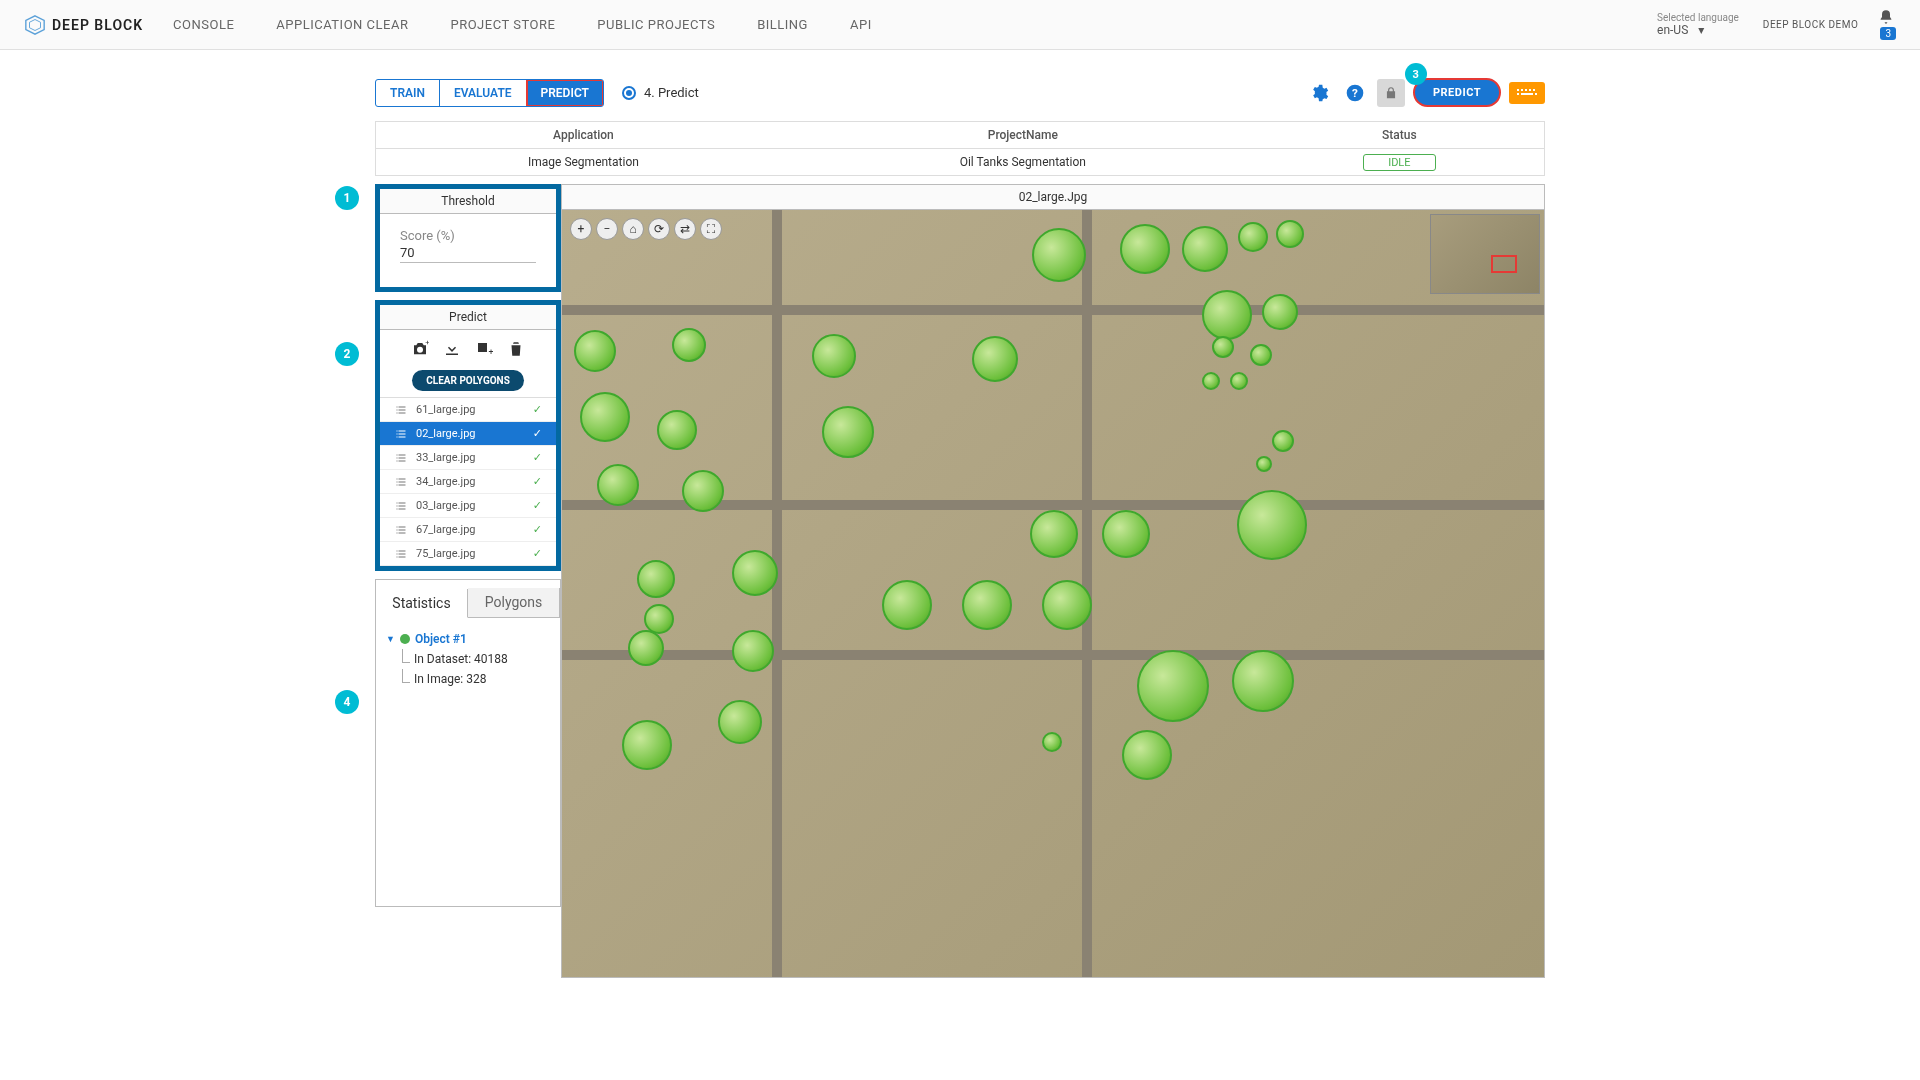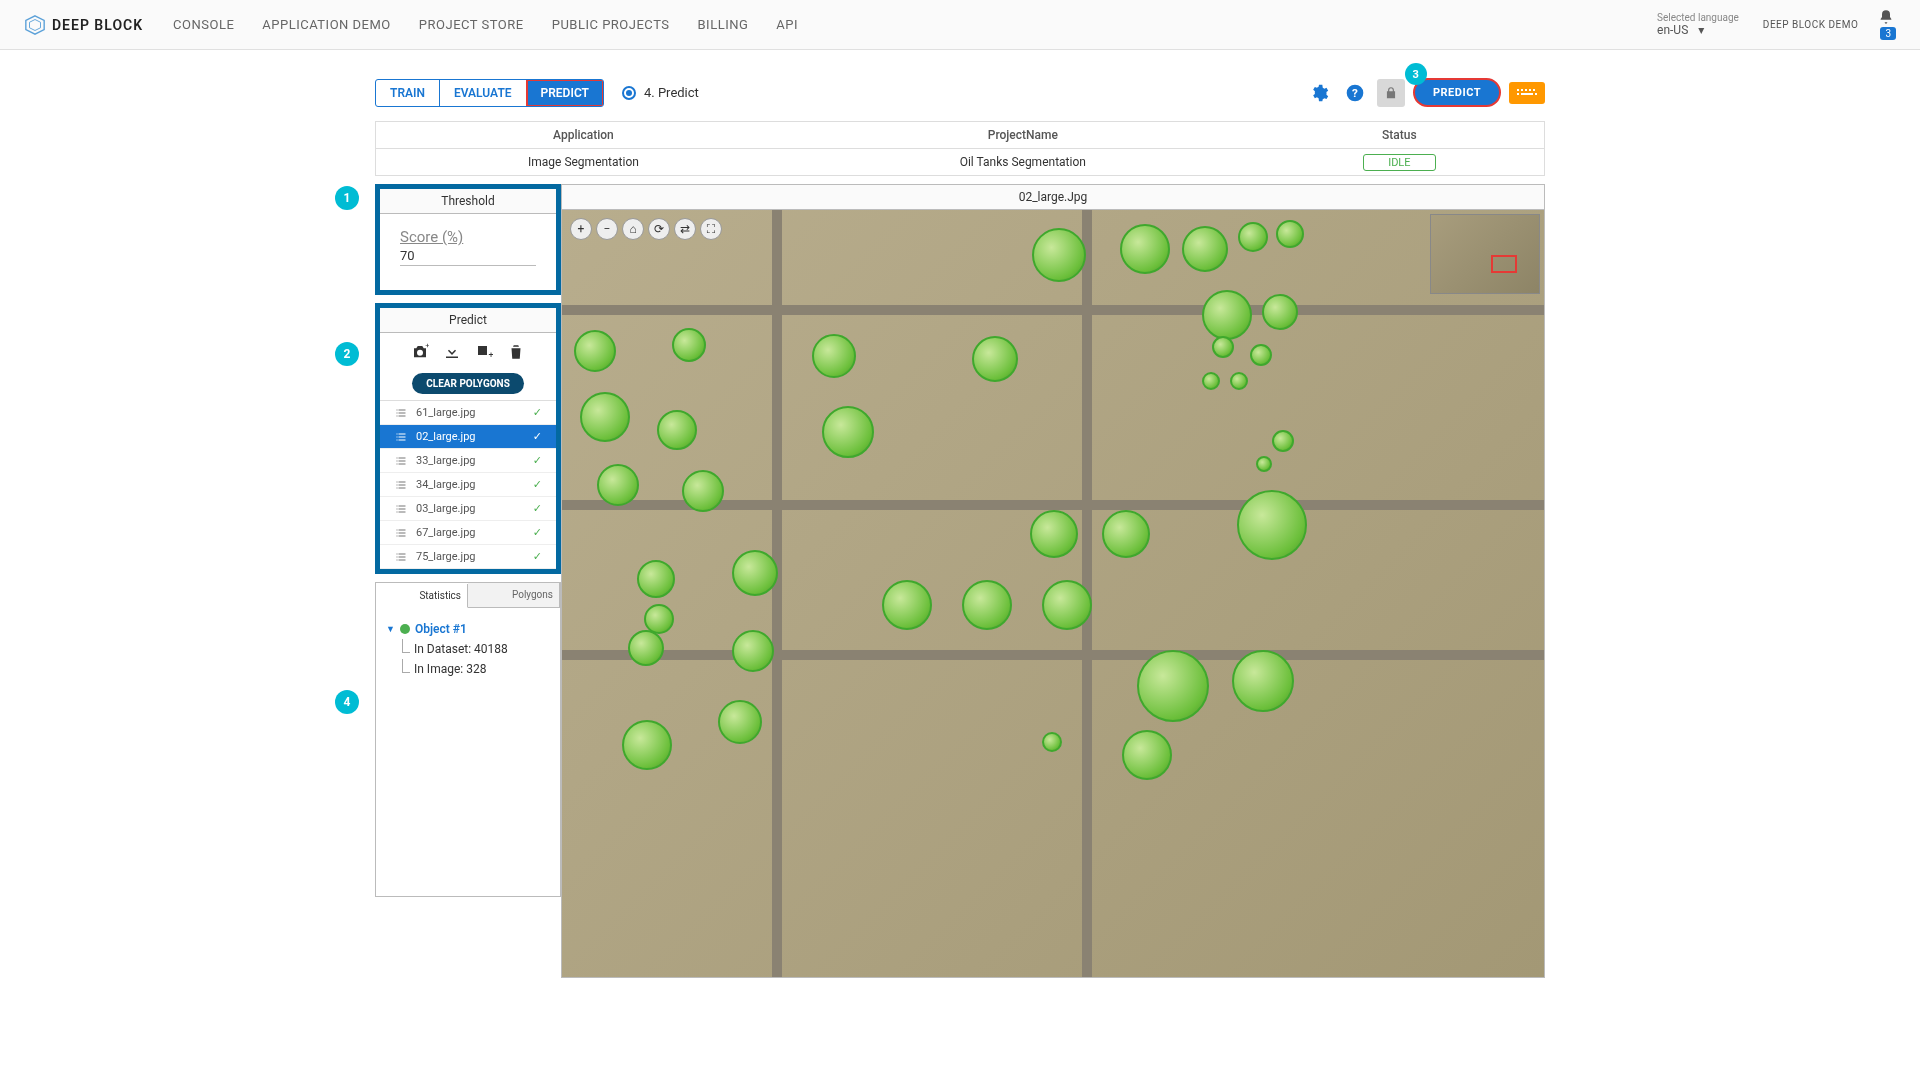--- a/index.html
+++ b/index.html
@@ -3,21 +3,21 @@
 <meta charset="utf-8">
 <style>
 * { box-sizing: border-box; margin: 0; padding: 0; }
 body { font-family: Roboto, Arial, sans-serif; background: #fff; font-size: 13px; color: #333; }
 
 
 .header { display:flex; align-items:center; padding:0 24px; height:50px; border-bottom:1px solid #e0e0e0; background:#fafafa; }
 .logo { display:flex; align-items:center; gap:6px; margin-right:30px; }
 .logo-icon { width:22px; height:22px; }
 .logo-text { font-weight:600; letter-spacing:1px; color:#222; font-size:14px; }
-.nav { display:flex; gap:28px; flex:1;text-align:center; }
+.nav { display:flex; gap:42px; flex:1;text-align:center; }
 .nav a { color:#666; text-decoration:none; font-size:13px; letter-spacing:0.5px; }
 .lang { display:flex; flex-direction:column; margin-right:24px; color:#555; font-size:11px; }
 .lang-label { font-size:10px; color:#888; }
 .lang-val { display:flex; align-items:center; gap:10px; font-size:12px;}
 .user { color:#555; font-size:10px; letter-spacing:0.5px; margin-right:20px;}
 .bell { position:relative; color:#555; }
 .badge { display:inline-block; background:#1976d2; color:#fff; border-radius:3px; font-size:10px; padding:1px 5px; margin-left:2px; }
 
 
 .main { width:1170px; margin:0 auto; padding-top:28px; }
@@ -42,36 +42,36 @@
 .info-table th, .info-table td { padding:6px 8px; text-align:center; border-bottom:1px solid #ddd; }
 .info-table th { color:#555; font-weight:500; background:#fff; }
 .status-badge { border:1px solid #4caf50; color:#4caf50; border-radius:3px; padding:1px 24px; font-size:11px; }
 
 
 .content { display:flex; gap:0; margin-top:8px; position:relative; }
 .left-col { width:186px; display:flex; flex-direction:column; }
 .panel { border:5px solid #0369a1; }
 .panel-header { text-align:center; font-size:12px; padding:5px; border-bottom:1px solid #bbb; background:#fafafa; }
 .panel-body { padding:14px 20px 24px; }
-.score-label { font-size:15px; color:#888;text-decoration:underline; }
+.score-label { font-size:13px; color:#888; }
 .score-val { font-size:13px; color:#333; padding:2px 0; border-bottom:1px solid #bbb; }
 .predict-tools { display:flex; justify-content:center; gap:14px; padding:10px 0 8px; }
 .predict-tools .t { width:18px; height:18px; color:#333; }
 .clear-btn { background:#0c4a6e; color:#fff; border-radius:14px; font-size:10px; font-weight:700; padding:5px 14px; margin:4px auto 6px; display:block; width:fit-content; }
 .img-list { max-height:170px; overflow-y:auto; border-top:1px solid #ddd; }
 .img-item { display:flex; align-items:flex-end; gap:8px; padding:5px 14px; border-bottom:1px solid #eee; font-size:11px; color:#555; }
 .img-item.sel { background:#1976d2; color:#fff; }
 .img-item .list-ico { width:14px; color:#777; }
 .img-item.sel .list-ico { color:#fff; }
 .img-item .chk { margin-left:auto; color:#4caf50; }
 .img-item.sel .chk { color:#fff; }
 
 
 .stats-tabs { display:flex; border:1px solid #bbb; border-bottom:none; }
-.stats-tab { flex:1; text-align:right; font-size:10px; padding:6px; border-right:1px solid #bbb; }
+.stats-tab { flex:1; text-align:center; font-size:14px; padding:6px; border-right:1px solid #bbb;margin-top:8px; }
 .stats-tab.active { background:#fff; border-bottom:1px solid #fff; position:relative; top:1px; }
 .stats-tab:not(.active) { background:#f2f2f2; color:#666; }
 .stats-body { border:1px solid #bbb; padding:14px 10px 30px; min-height:290px; }
 .obj-line { display:flex; align-items:center; gap:5px; font-size:12px; color:#1976d2; font-weight:600; }
 .obj-line .tri { color:#1976d2; font-size:9px; }
 .obj-line .swatch { width:10px; height:10px; background:#4caf50; border-radius:50%; }
 .stat-sub { margin-left:28px; margin-top:6px; font-size:12px; color:#333; position:relative; }
 .stat-sub::before { content:""; position:absolute; left:-12px; top:-3px; width:1px; height:14px; background:#aaa; }
 .stat-sub::after { content:""; position:absolute; left:-12px; top:10px; width:8px; height:1px; background:#aaa; }
 
@@ -97,21 +97,21 @@
 <div class="header">
   <div class="logo">
     <svg class="logo-icon" viewBox="0 0 24 24">
         <polygon points="12,2 22,7 22,17 12,22 2,17 2,7" fill="none" stroke="#5aa0d8" stroke-width="1.5"></polygon>
         <polygon points="12,6 18,9 18,15 12,18 6,15 6,9" fill="none" stroke="#5aa0d8" stroke-width="1"></polygon>
       </svg>
     <span class="logo-text">DEEP BLOCK</span>
   </div>
   <div class="nav">
     <a>CONSOLE</a>
-    <a>APPLICATION DEMO</a>
+    <a>APPLICATION CLEAR</a>
     <a>PROJECT STORE</a>
     <a>PUBLIC PROJECTS</a>
     <a>BILLING</a>
     <a>API</a>
   </div>
   <div class="lang">
     <span class="lang-label">Selected language</span>
     <span class="lang-val">
         <span>en-US</span> 
         <span>▾</span>

